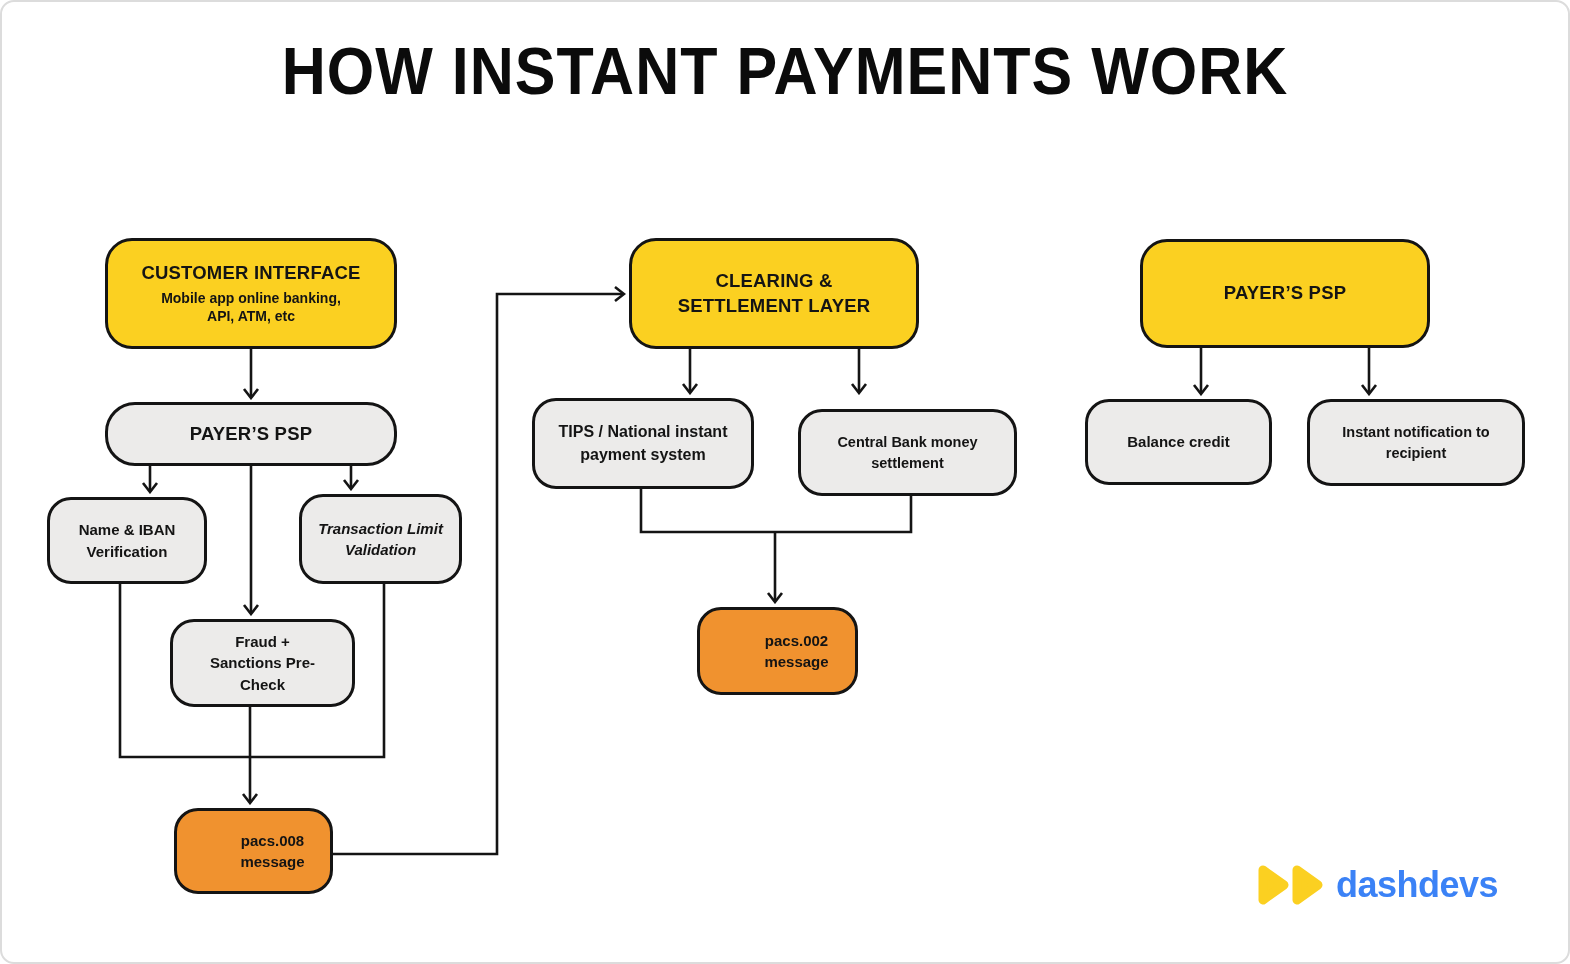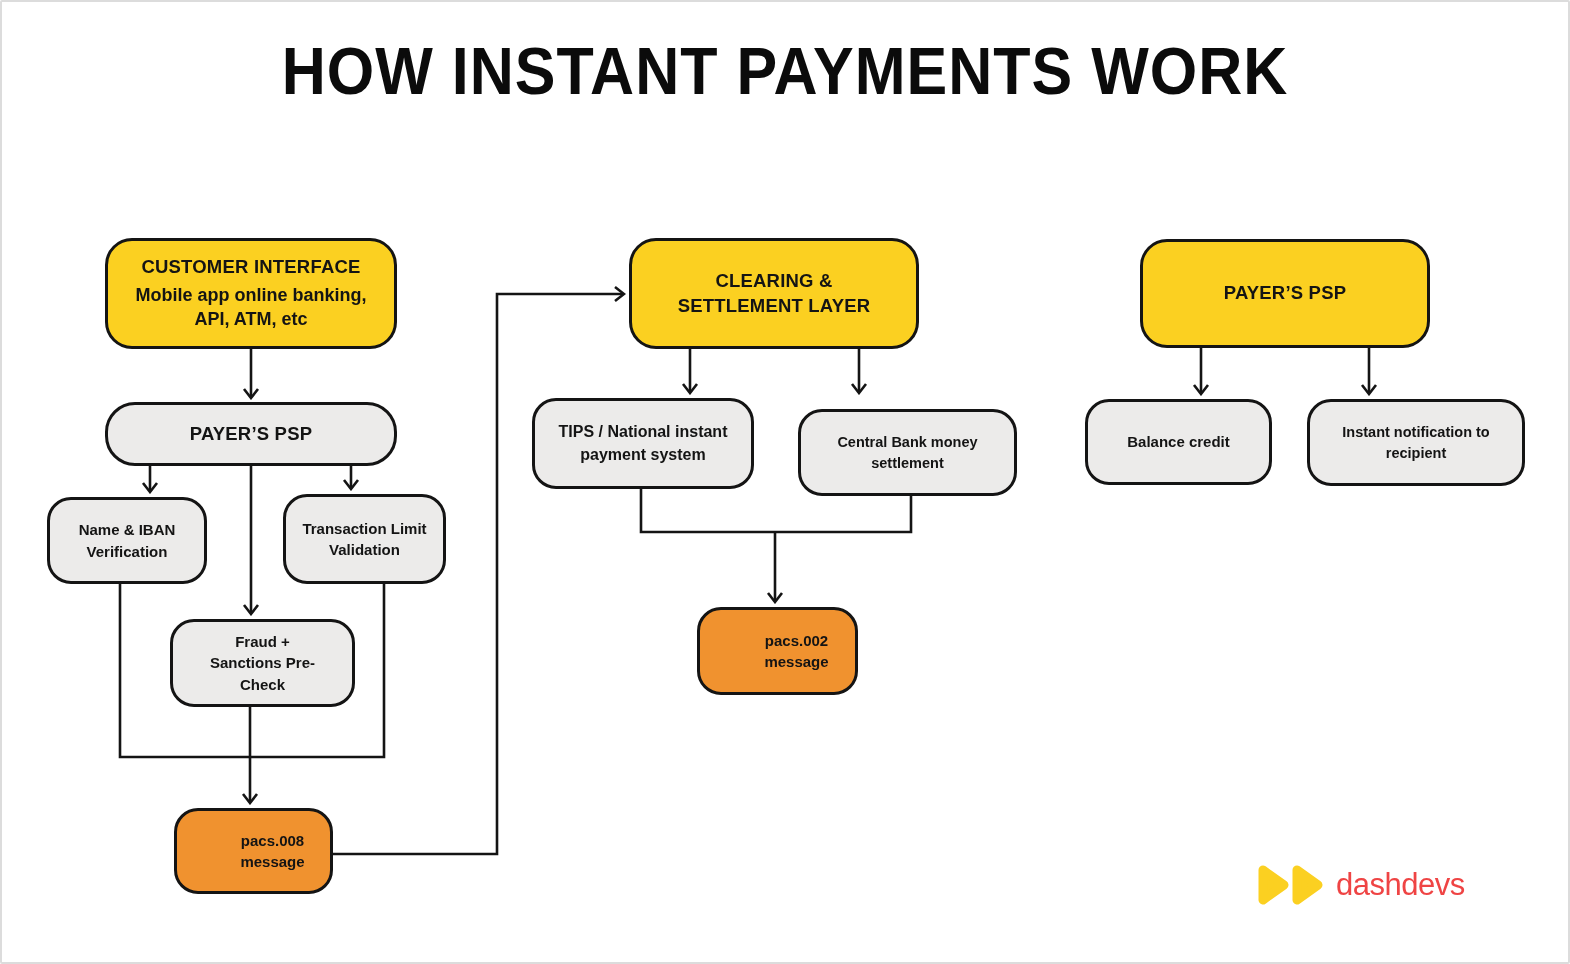--- a/index.html
+++ b/index.html
@@ -1,21 +1,21 @@
 <!DOCTYPE html>
 <html style="--yellow: #FBD021; --orange: #F0922F; --gray: #ECEBEA; --ink: #141414;"><head>
 <meta charset="utf-8">
 <style>
   html,body{margin:0;padding:0;background:#ffffff;}
   .canvas{
     position:relative;
     width:1570px;height:964px;
     background:#ffffff;
     border:2px solid #dcdcdc;
-    border-radius:2px;
+    border-radius:14px;
     box-sizing:border-box;
     overflow:hidden;
     font-family:"Liberation Sans", sans-serif;
     color:var(--ink);
   }
   .page-title{
     position:absolute;left:0;top:34px;width:100%;
     text-align:center;
     font-size:61px;font-weight:bold;letter-spacing:1px;
     color:#0b0b0b;
@@ -46,32 +46,32 @@
     font-size:15px;
     line-height:1.42;
     color:#141414;
   }
   .node.yellow{background:var(--yellow);border-radius:27px;}
   .node.orange{background:var(--orange);padding-left:48px;}
   .node.big .node-label{font-size:18.5px;letter-spacing:0.2px;line-height:1.35;}
   .node .node-sublabel{
     white-space:pre-line;
     font-weight:bold;
-    font-size:18px;
+    font-size:14px;
     line-height:1.35;
     margin-top:3px;
     color:#141414;
   }
   .logo{
     position:absolute;left:1256px;top:862px;z-index:2;
     display:flex;align-items:center;gap:12px;
   }
   .logo .logo-text{
-    font-size:31px;font-weight:normal;letter-spacing:-0.5px;
-    color:#ef4444;
+    font-size:36px;font-weight:bold;letter-spacing:-0.5px;
+    color:#3b82f6;
   }
 </style>
 </head>
 <body>
 
 <div class="canvas">
 
   <div class="page-title">HOW INSTANT PAYMENTS WORK</div>
 
   <svg class="connectors" width="1570" height="964" viewBox="0 0 1570 964">
@@ -116,21 +116,21 @@
 
   <div class="node big" style="left:103px;top:400px;width:292px;height:64px;border-radius:30px;">
     <div class="node-label">PAYER’S PSP</div>
   </div>
 
   <div class="node" style="left:45px;top:495px;width:160px;height:87px;">
     <div class="node-label">Name &amp; IBAN
 Verification</div>
   </div>
 
-  <div class="node" style="left:281px;top:492px;width:163px;height:90px;">
+  <div class="node" style="left:297px;top:492px;width:163px;height:90px;font-style:italic;">
     <div class="node-label">Transaction Limit
 Validation</div>
   </div>
 
   <div class="node" style="left:168px;top:617px;width:185px;height:88px;">
     <div class="node-label">Fraud +
 Sanctions Pre-
 Check</div>
   </div>
 

